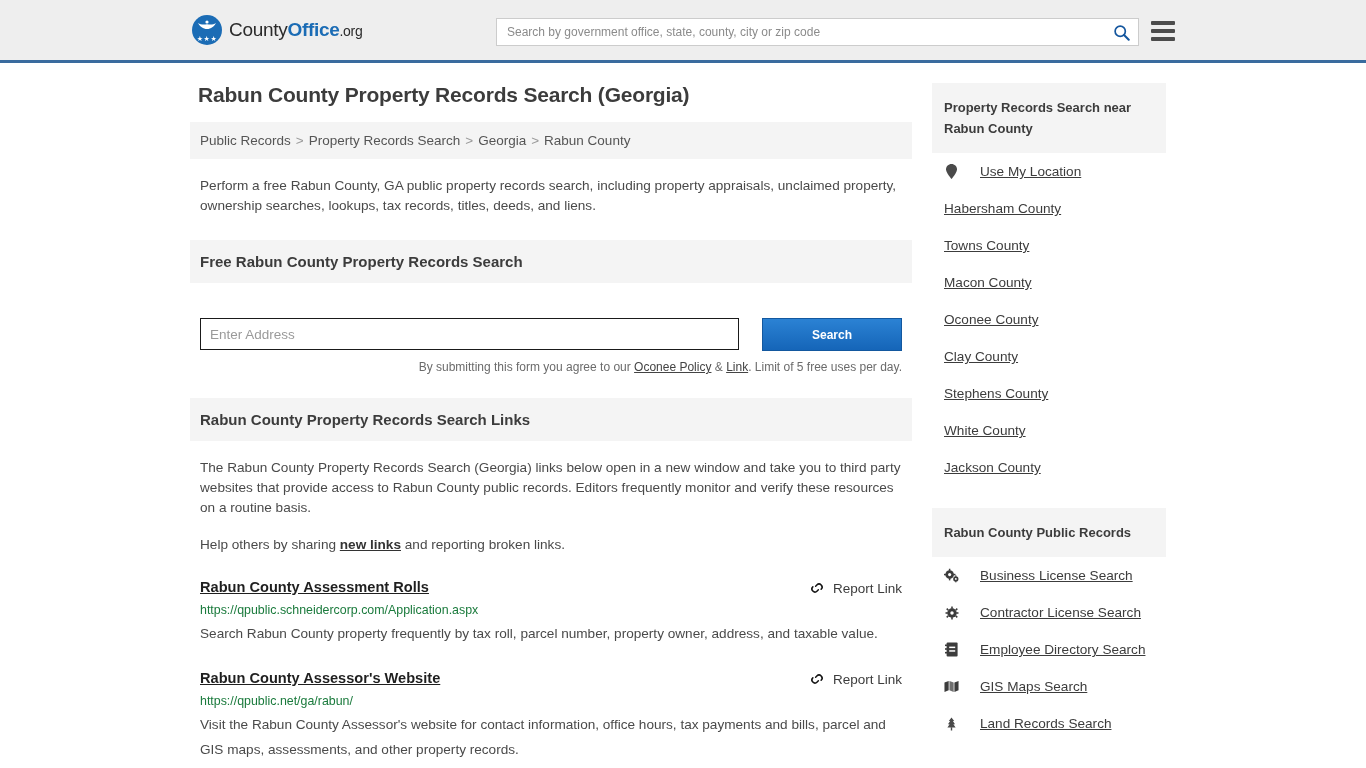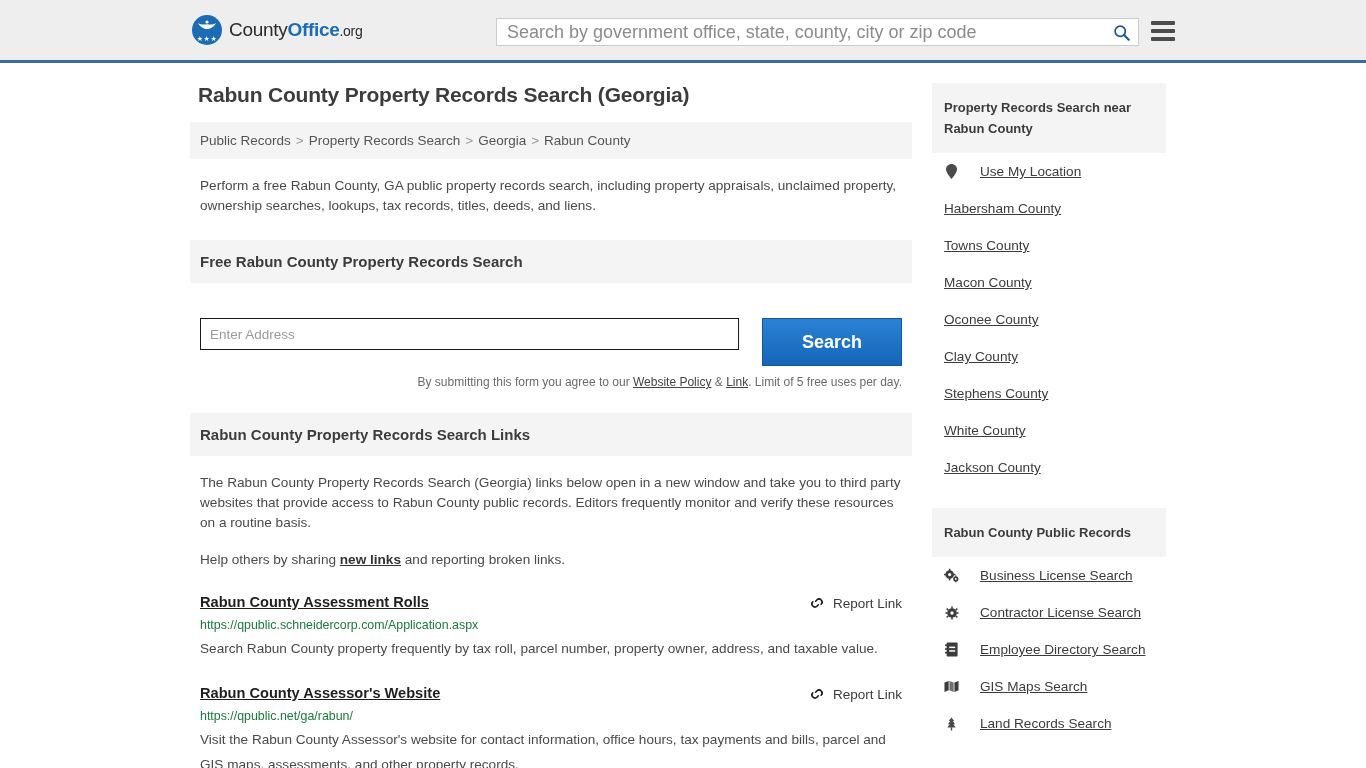--- a/index.html
+++ b/index.html
@@ -60,21 +60,21 @@
     width: 643px; height: 28px;
     background: #ffffff;
     border: 1px solid #cccccc;
     display: flex; align-items: center;
   }
   .search-box input {
     flex: 1 1 auto;
     border: 0; outline: 0;
     height: 26px;
     padding: 0 10px;
-    font-size: 18px;
+    font-size: 12px;
     font-family: "Liberation Sans", sans-serif;
     color: #333;
     background: transparent;
   }
   .search-box input::placeholder { color: #8b8b8b; }
   .search-submit {
     width: 34px; height: 26px;
     background: transparent; border: 0;
     display: flex; align-items: center; justify-content: center;
     cursor: pointer;
@@ -153,26 +153,26 @@
     height: 32px;
     border: 1px solid #1a1a1a;
     padding: 0 9px;
     font-size: 13.5px;
     font-family: "Liberation Sans", sans-serif;
     color: #333;
     outline: none;
   }
   .addr-input::placeholder { color: #9a9a9a; }
   .btn-search {
-    width: 140px; height: 48px;
+    width: 140px; height: 33px;
     background: #1a73c8;
     background: linear-gradient(180deg,#2b82d4 0%, #1565b8 100%);
     border: 1px solid #13589f;
     color: #ffffff;
-    font-size: 18px;
+    font-size: 12px;
     font-weight: bold;
     font-family: "Liberation Sans", sans-serif;
     cursor: pointer;
   }
   .fineprint {
     text-align: right;
     font-size: 12px;
     color: #6b6b6b;
     margin: 9px 10px 0 10px;
   }
@@ -289,21 +289,21 @@
 
       <div class="section-head">Free Rabun County Property Records Search</div>
 
 
       <div class="form-row">
         <input class="addr-input" type="text" placeholder="Enter Address" style="">
         <button class="btn-search">Search</button>
       </div>
 
       <div class="fineprint">
-        <span>By submitting this form you agree to our </span><a>Website Policy</a><span> &amp; </span><a>Link</a><span>. Limit of 5 free uses per day.</span>
+        <span>By submitting this form you agree to our </span><a>Oconee Policy</a><span> &amp; </span><a>Link</a><span>. Limit of 5 free uses per day.</span>
       </div>
 
       <div class="section-head">Rabun County Property Records Search Links</div>
 
       <p class="body-text">The Rabun County Property Records Search (Georgia) links below open in a new window and take you to third party websites that provide access to Rabun County public records. Editors frequently monitor and verify these resources on a routine basis.</p>
 
       <p class="body-text">
         <span>Help others by sharing </span><a class="inline-link">new links</a><span> and reporting broken links.</span>
       </p>
 

